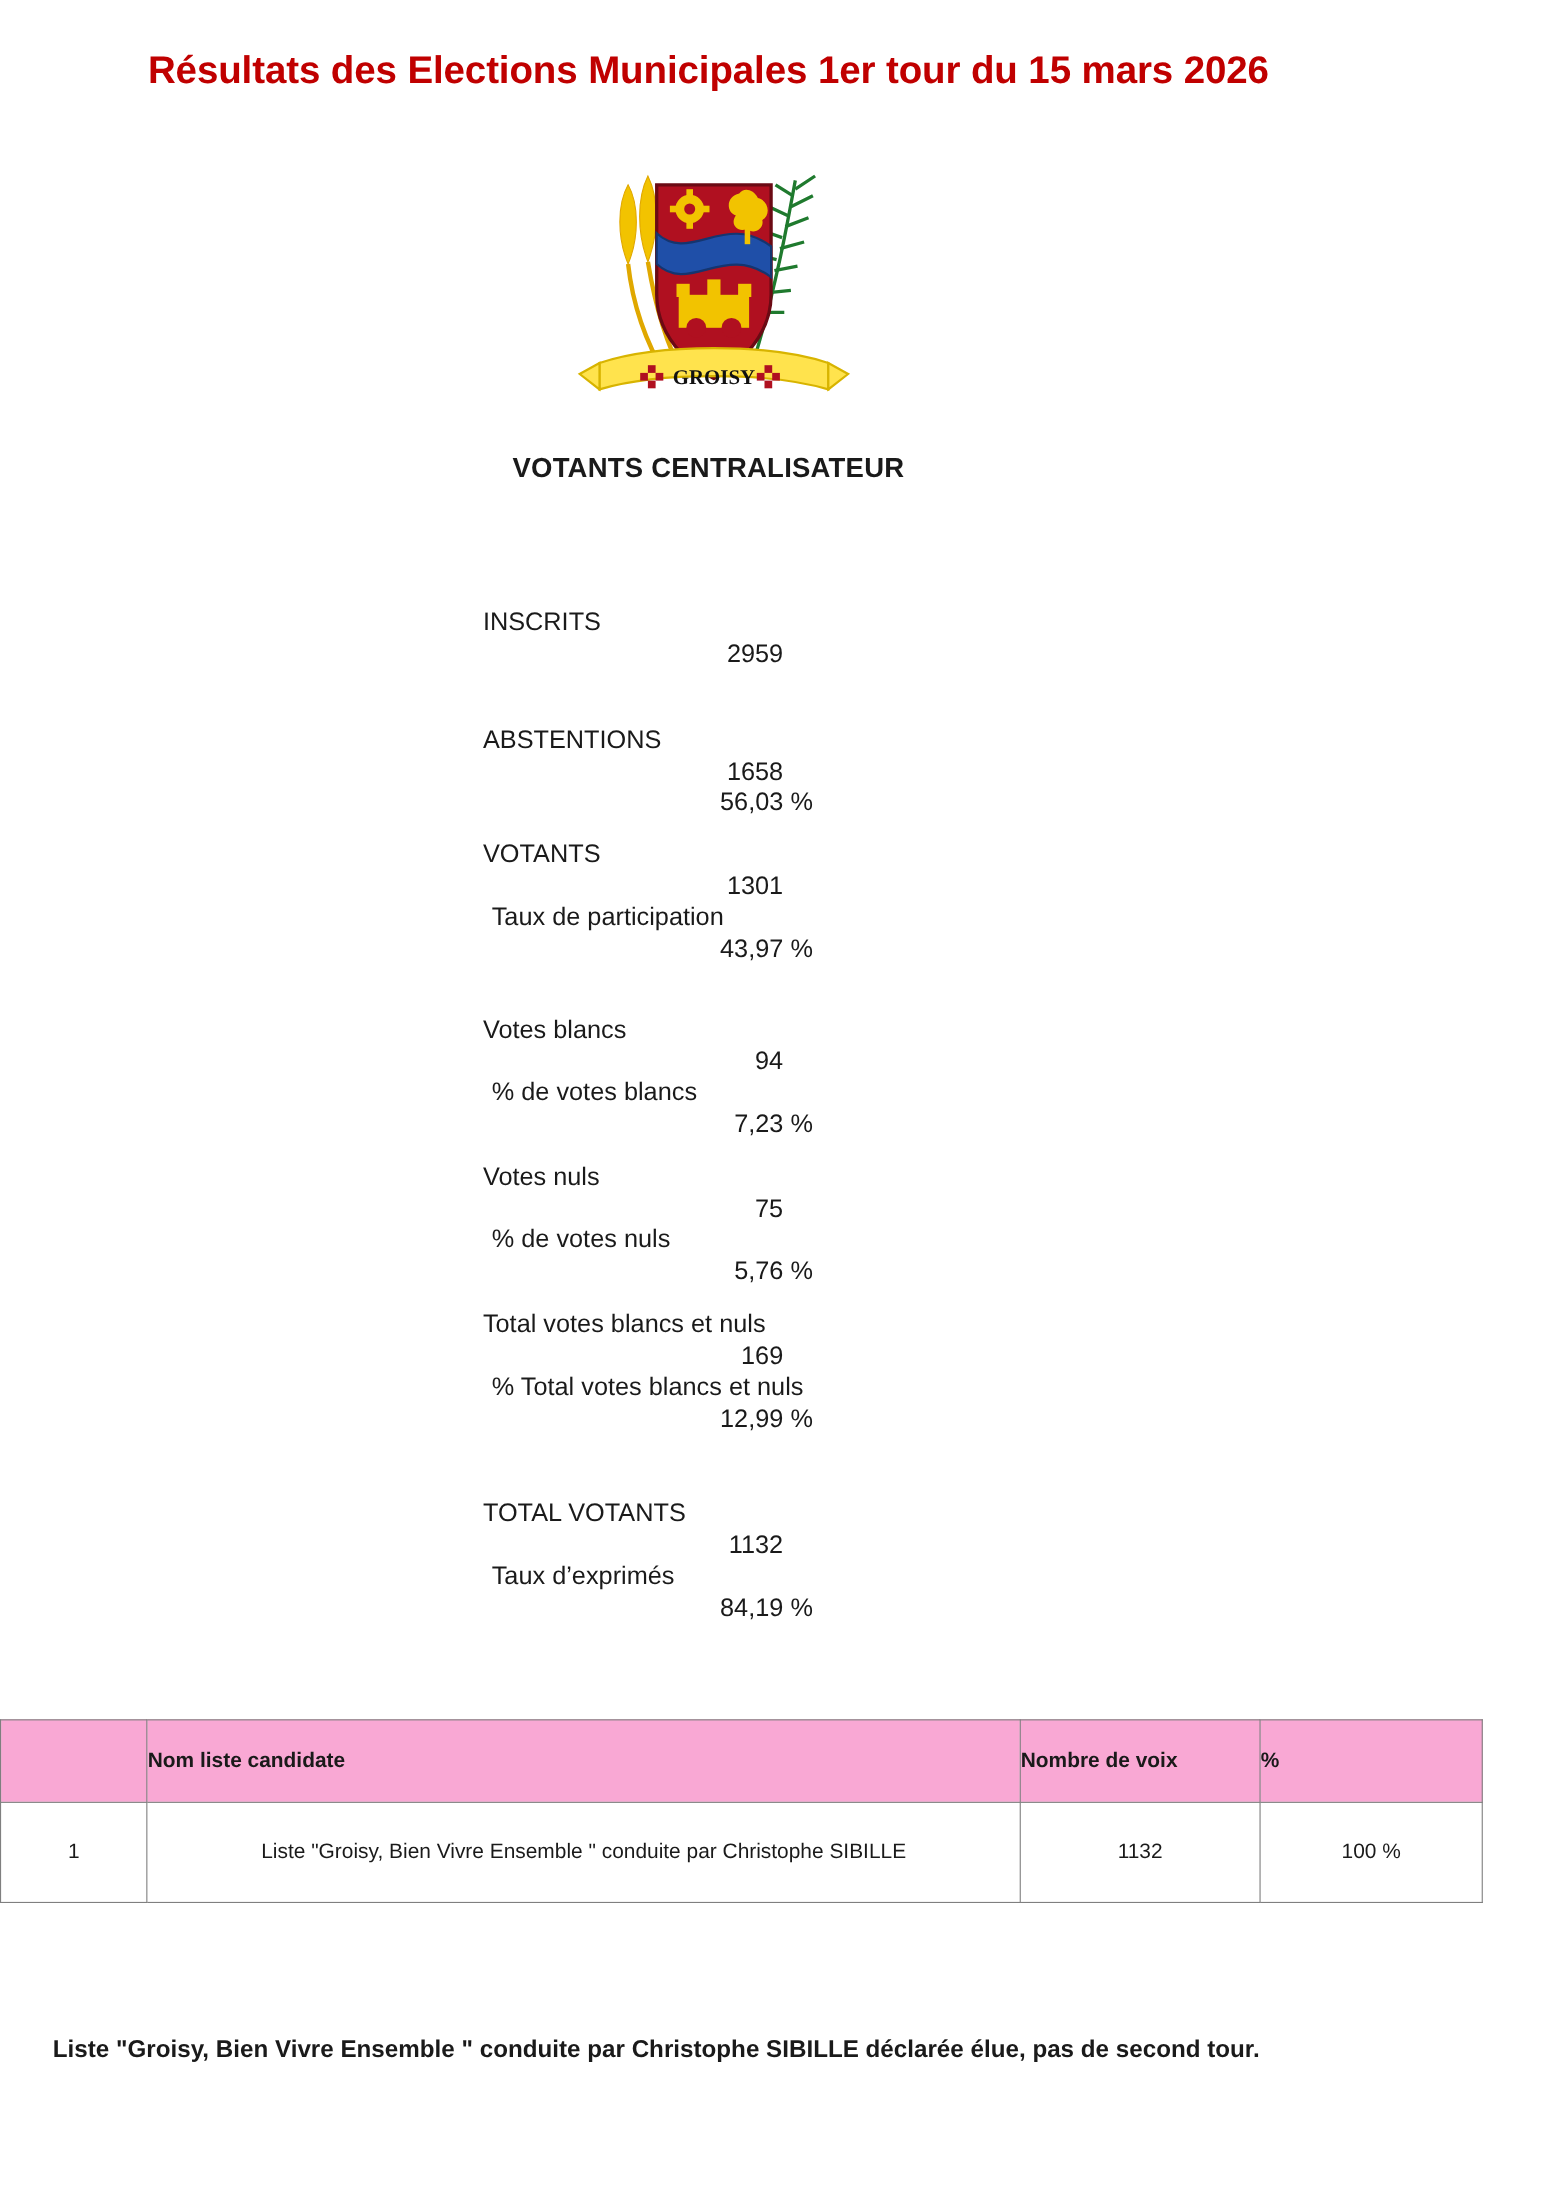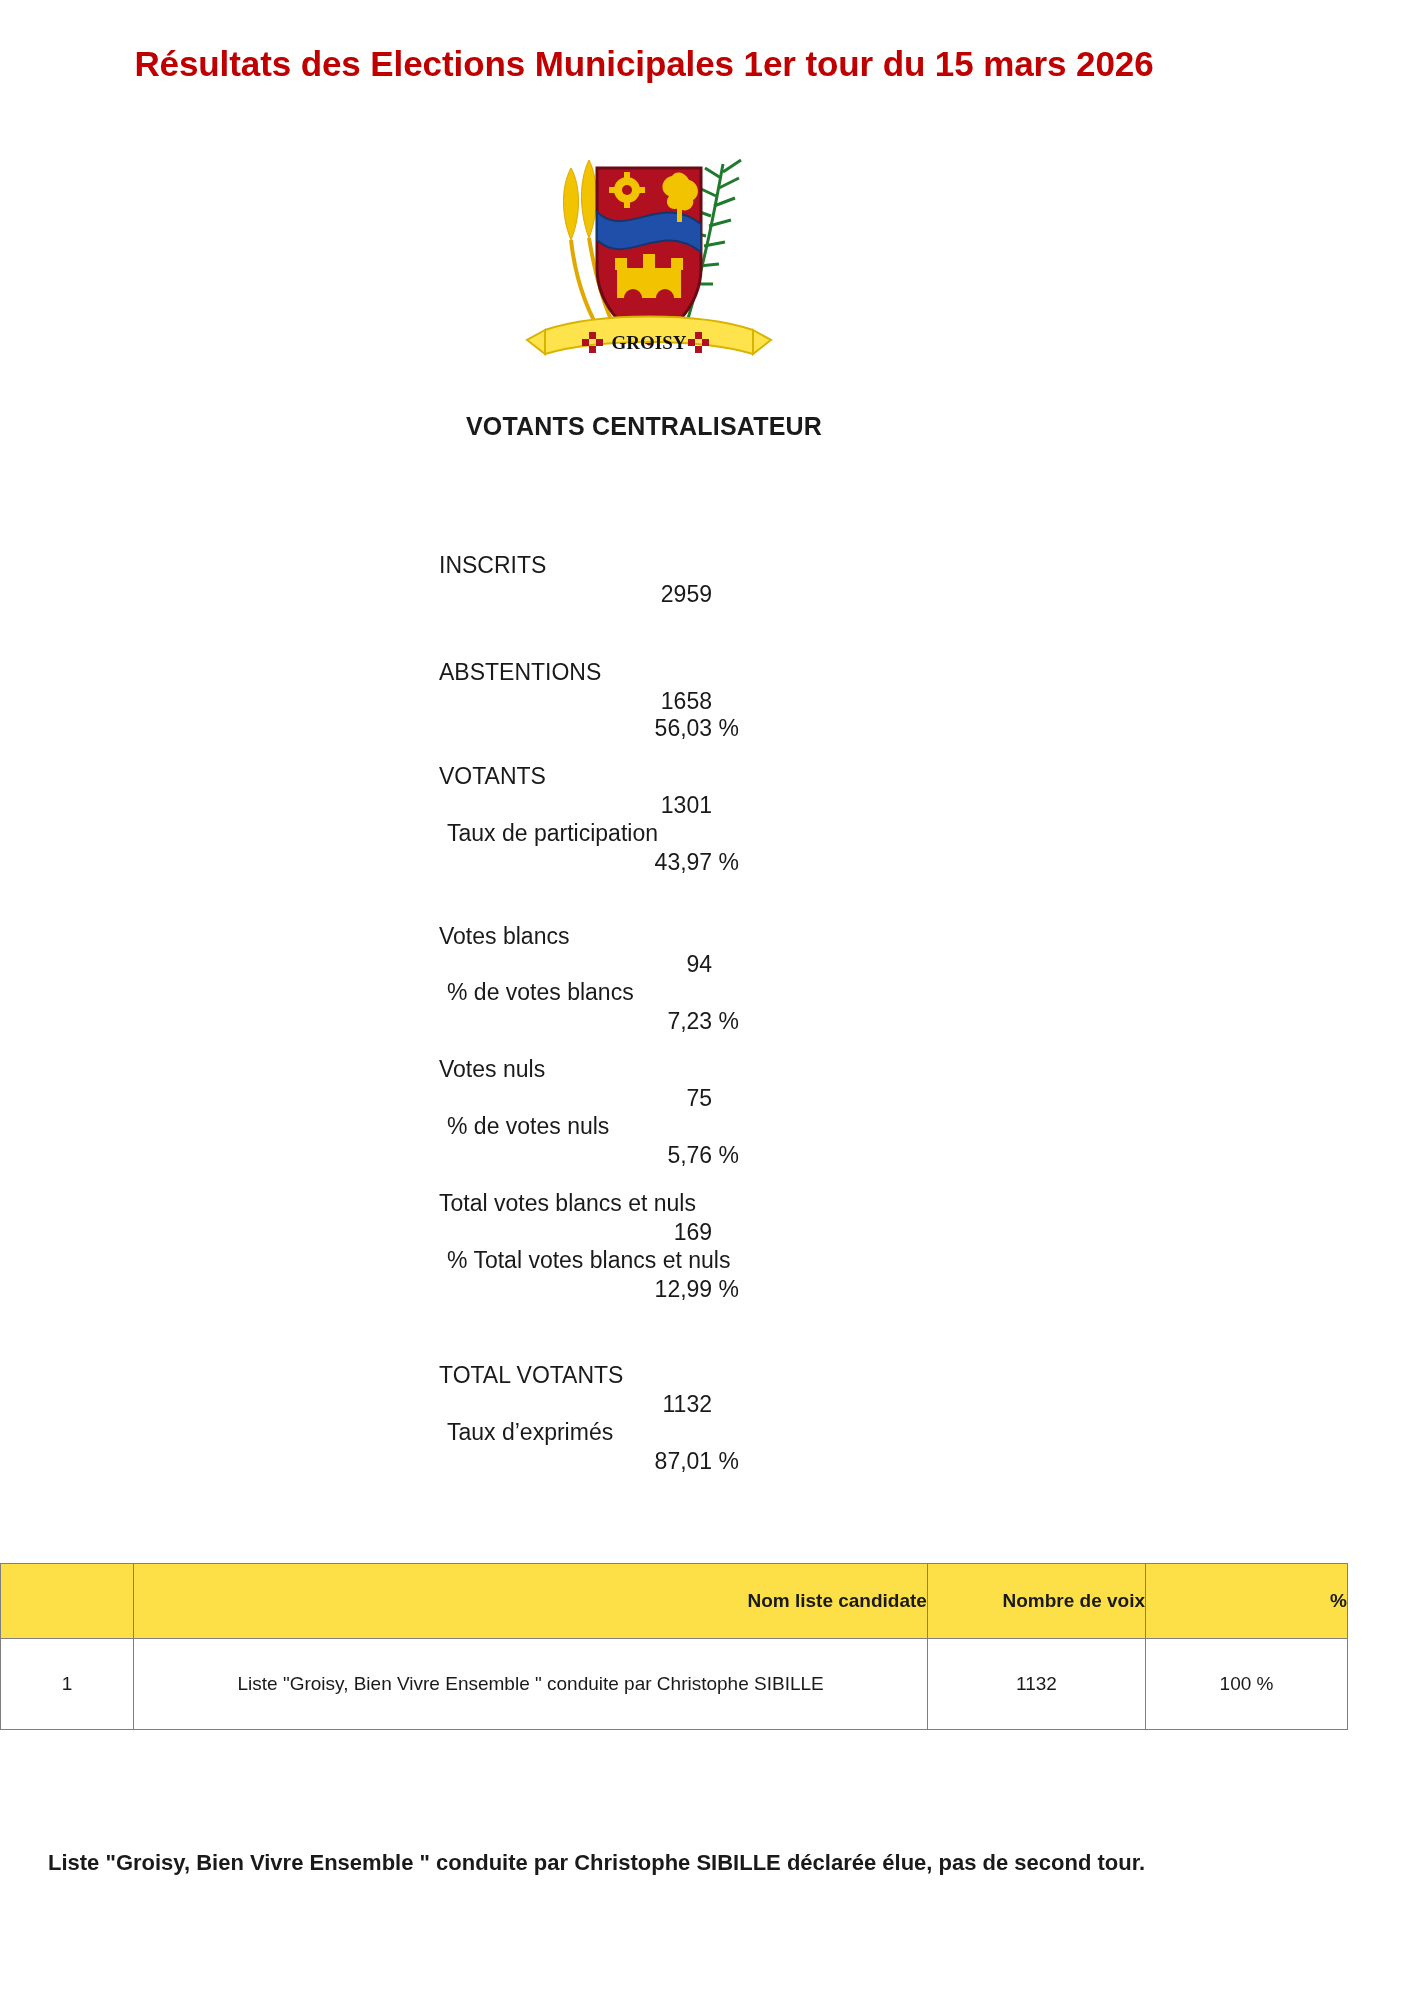--- a/index.html
+++ b/index.html
@@ -87,25 +87,25 @@
     border-collapse: collapse;
     margin: 88px auto 0 auto;
     width: 1348px;
     table-layout: fixed;
   }
   table.results th, table.results td {
     border: 1px solid #7f7f7f;
     padding: 0;
   }
   table.results th {
-    background: #fde047;
+    background: #f9a8d4;
     font-size: 19px;
     font-weight: bold;
     height: 74px;
-    text-align: right;
+    text-align: left;
   }
   table.results td {
     font-size: 19px;
     text-align: center;
     height: 90px;
   }
   td.name-cell {
     text-align: left;
     padding-left: 14px;
   }
@@ -241,21 +241,21 @@
       <div class="c-label2">% Total votes blancs et nuls</div>
       <div class="c-value2">12,99 %</div>
     </div>
 
     <div class="gap-xl"></div>
 
     <div class="stat-row">
       <div class="c-label">TOTAL VOTANTS</div>
       <div class="c-value">1132</div>
       <div class="c-label2">Taux d’exprimés</div>
-      <div class="c-value2">87,01 %</div>
+      <div class="c-value2">84,19 %</div>
     </div>
   </div>
 
   <table class="results">
     <colgroup>
       <col class="col-rank">
         <col class="col-name">
         <col class="col-votes">
         <col class="col-pct">
     </colgroup>

